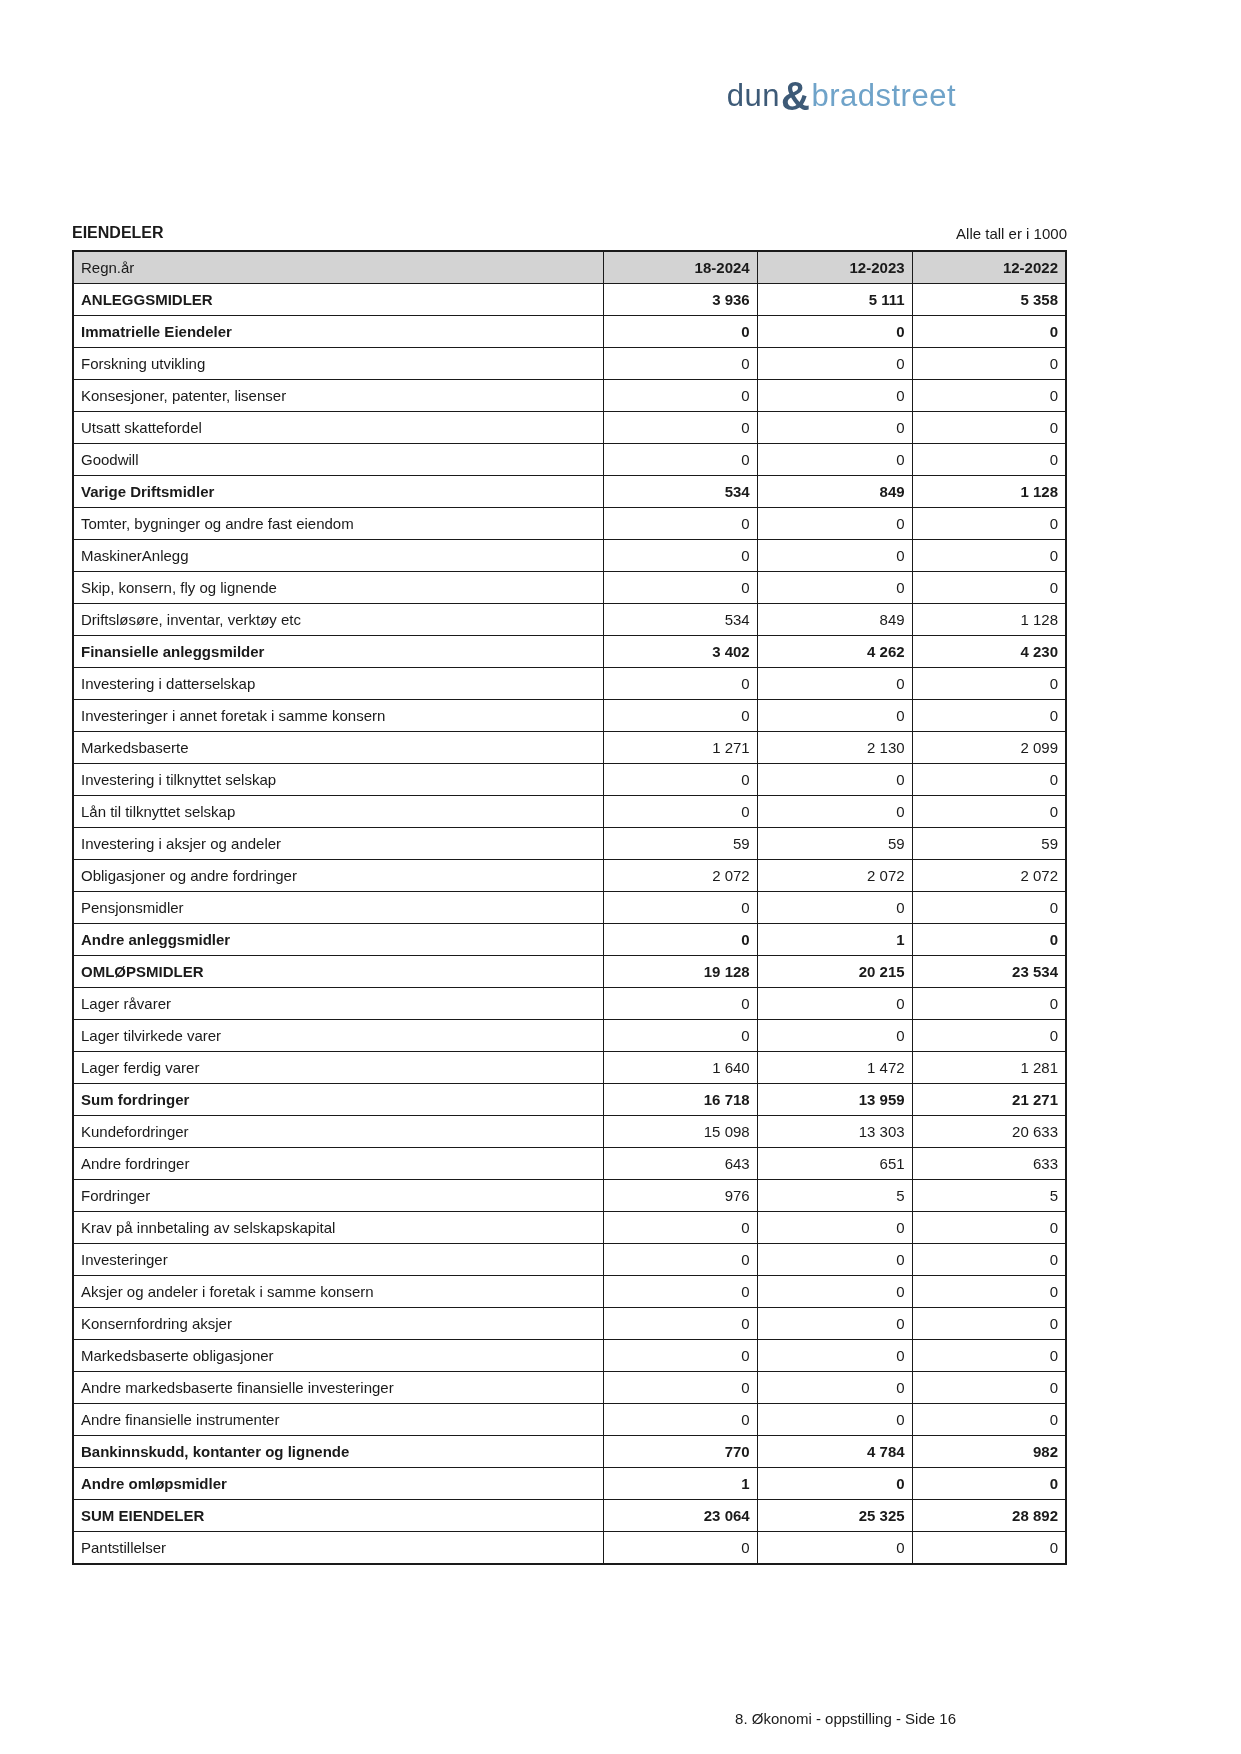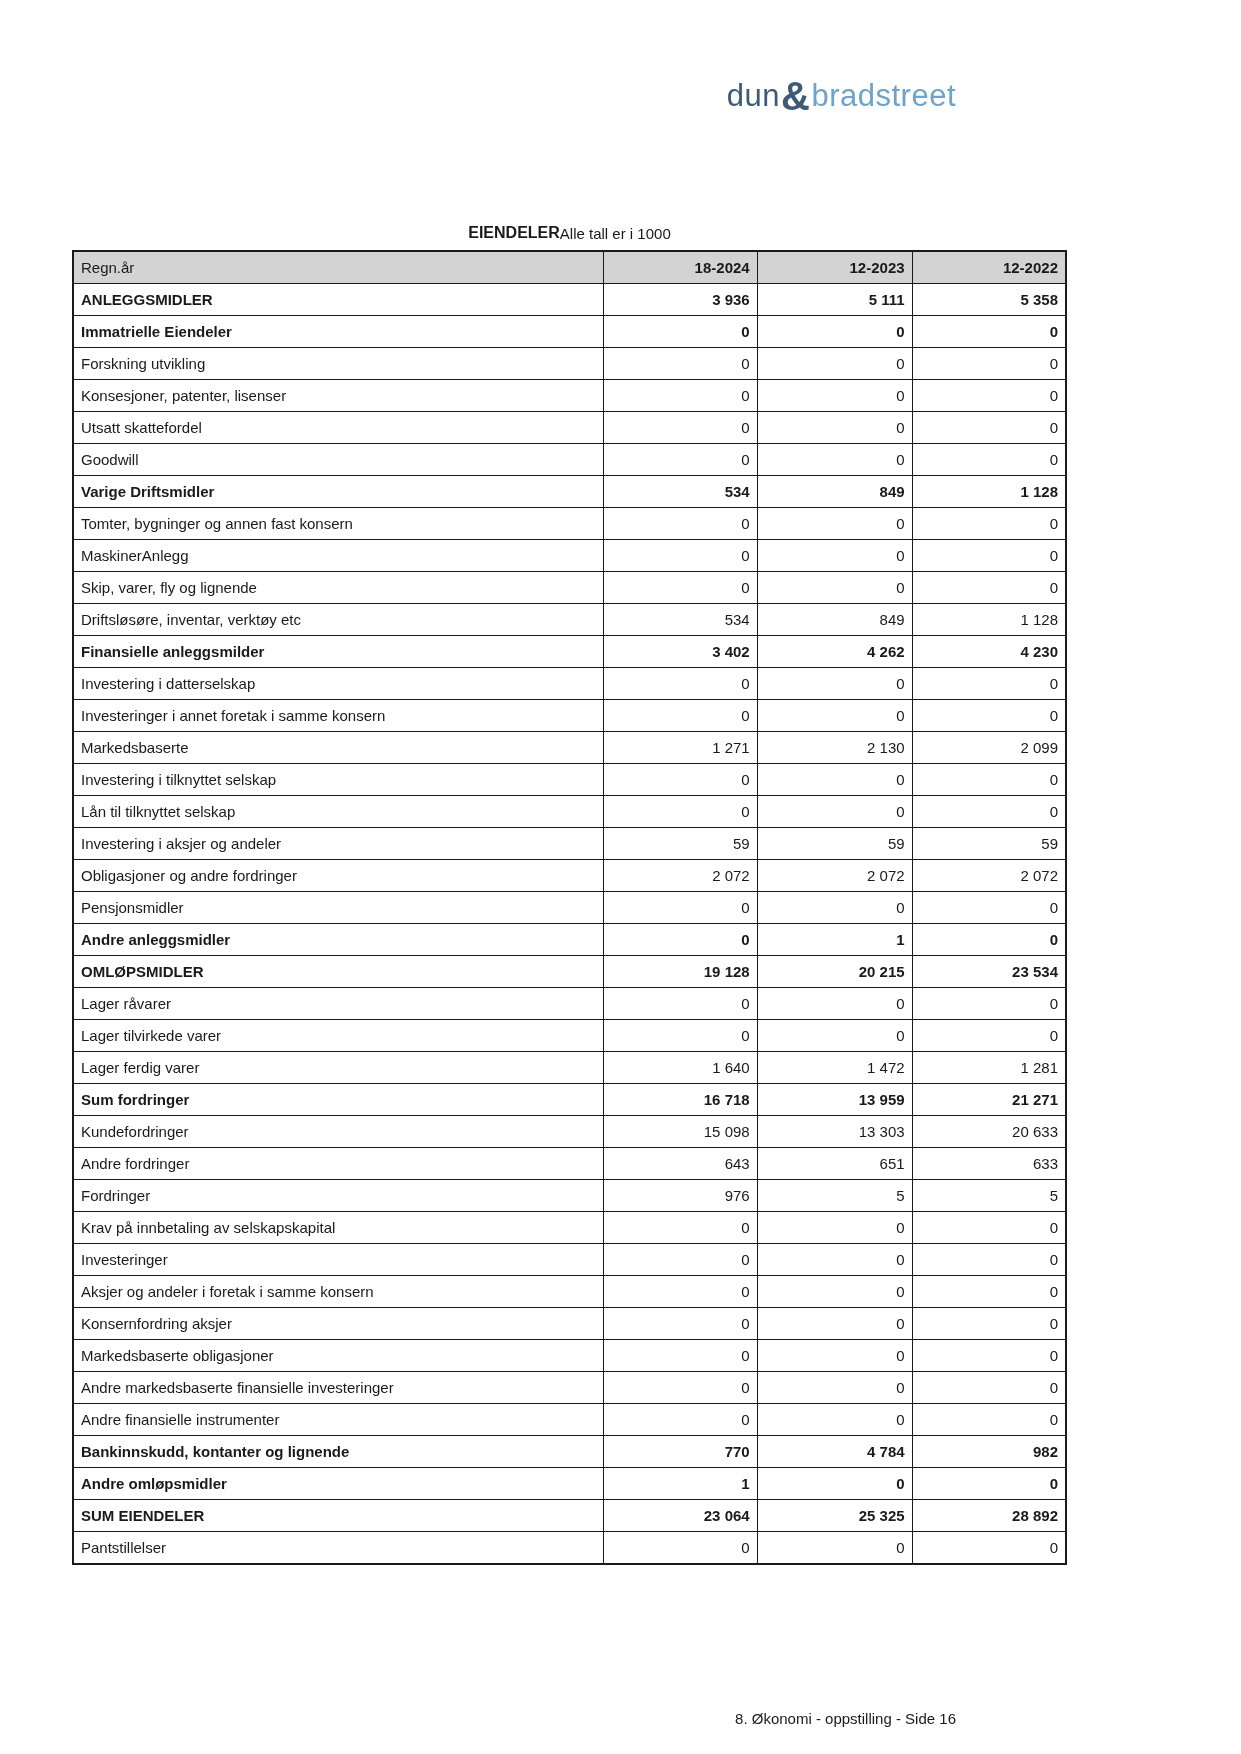--- a/index.html
+++ b/index.html
@@ -29,21 +29,21 @@
 
   
   .content {
     position: absolute;
     left: 72px;
     top: 224px;
     width: 995px;
   }
   .caption-row {
     display: flex;
-    justify-content: center;
+    justify-content: space-between;
     align-items: flex-end;
     margin-bottom: 8px;
   }
   .section-title { font-size: 16px; font-weight: bold; }
   .units-note    { font-size: 15px; font-weight: normal; }
 
   
   table.sheet {
     width: 100%;
     border-collapse: collapse;
@@ -142,33 +142,33 @@
             <td class="num">0</td>
             <td class="num">0</td>
           </tr>
           <tr class="bold">
             <td class="label">Varige Driftsmidler</td>
             <td class="num">534</td>
             <td class="num">849</td>
             <td class="num">1 128</td>
           </tr>
           <tr>
-            <td class="label">Tomter, bygninger og annen fast konsern</td>
+            <td class="label">Tomter, bygninger og andre fast eiendom</td>
             <td class="num">0</td>
             <td class="num">0</td>
             <td class="num">0</td>
           </tr>
           <tr>
             <td class="label">MaskinerAnlegg</td>
             <td class="num">0</td>
             <td class="num">0</td>
             <td class="num">0</td>
           </tr>
           <tr>
-            <td class="label">Skip, varer, fly og lignende</td>
+            <td class="label">Skip, konsern, fly og lignende</td>
             <td class="num">0</td>
             <td class="num">0</td>
             <td class="num">0</td>
           </tr>
           <tr>
             <td class="label">Driftsløsøre, inventar, verktøy etc</td>
             <td class="num">534</td>
             <td class="num">849</td>
             <td class="num">1 128</td>
           </tr>

